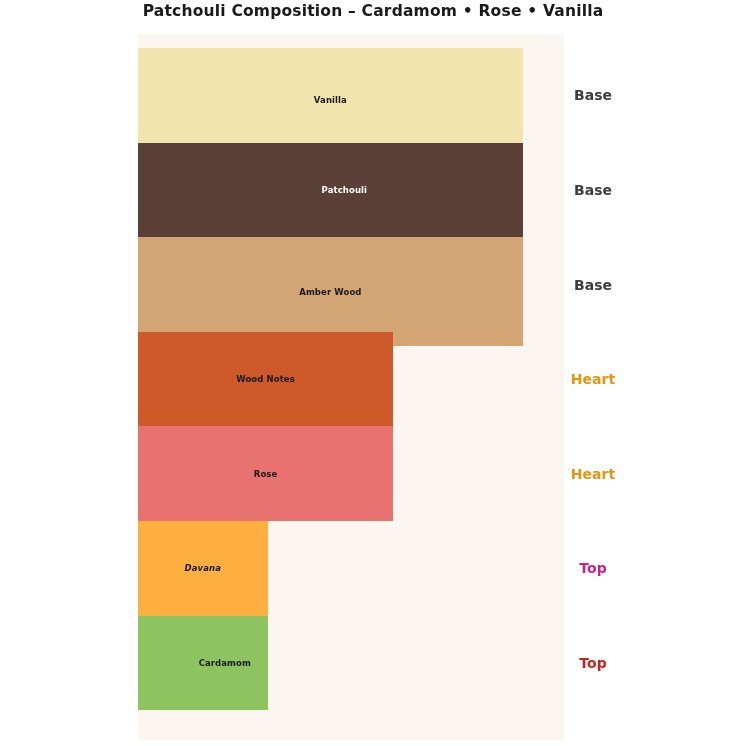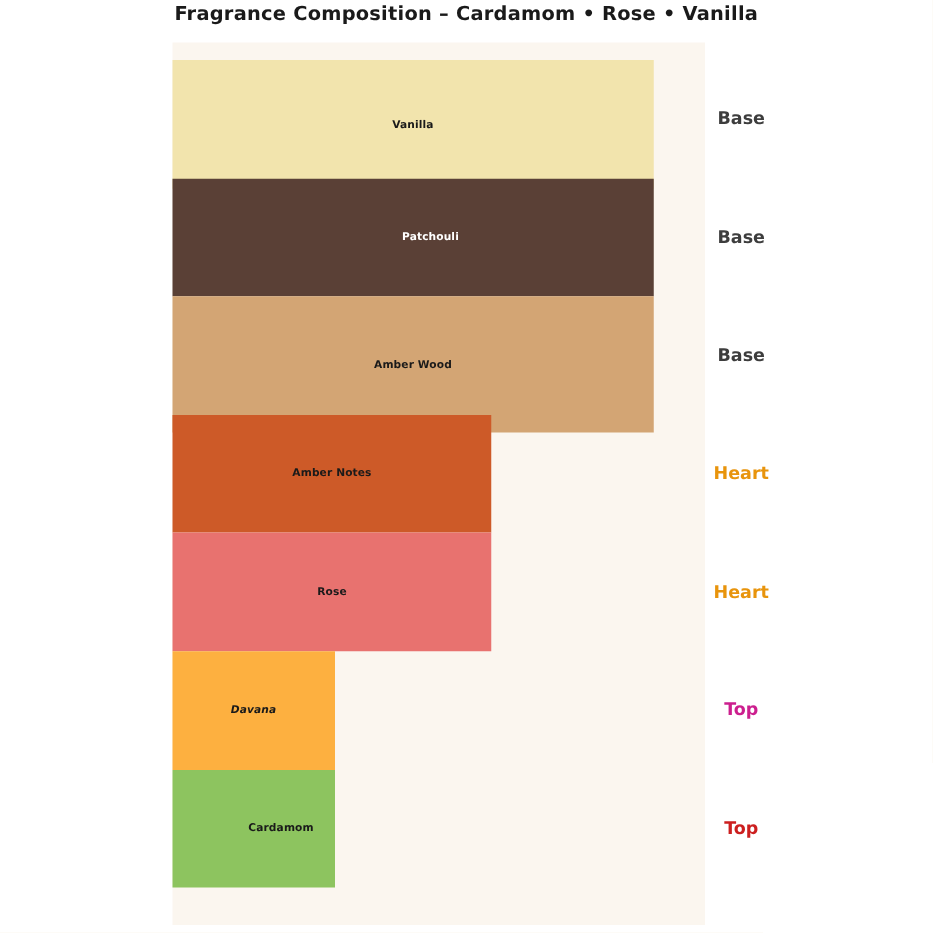--- a/index.html
+++ b/index.html
@@ -60,34 +60,34 @@
     font-weight: bold;
     text-align: center;
     white-space: nowrap;
     transform: translate(-50%, -50%);
   }
 </style>
 </head>
 <body>
 
 <div id="chart-root">
-  <div id="chart-title">Fragrance Composition – Cardamom • Rose • Vanilla</div>
+  <div id="chart-title">Patchouli Composition – Cardamom • Rose • Vanilla</div>
   <div id="plot-area"></div>
   <div id="bars-layer">
       <div class="bar" style="left: 138px; top: 48px; width: 384.75px; height: 103px; background: rgb(242, 228, 173);">
         <span class="bar-label" style="color: rgb(26, 26, 26);">Vanilla</span>
       </div>
       <div class="bar" style="left: 138px; top: 142.6px; width: 384.75px; height: 94.6px; background: rgb(90, 64, 54); padding-left: 28px;">
         <span class="bar-label" style="color: rgb(255, 255, 255);">Patchouli</span>
       </div>
       <div class="bar" style="left: 138px; top: 237.2px; width: 384.75px; height: 109px; background: rgb(211, 165, 116);">
         <span class="bar-label" style="color: rgb(26, 26, 26);">Amber Wood</span>
       </div>
       <div class="bar" style="left: 138px; top: 331.8px; width: 255.15px; height: 94.6px; background: rgb(205, 90, 40);">
-        <span class="bar-label" style="color: rgb(26, 26, 26);">Amber Notes</span>
+        <span class="bar-label" style="color: rgb(26, 26, 26);">Wood Notes</span>
       </div>
       <div class="bar" style="left: 138px; top: 426.4px; width: 255.15px; height: 94.6px; background: rgb(232, 114, 111);">
         <span class="bar-label" style="color: rgb(26, 26, 26);">Rose</span>
       </div>
       <div class="bar" style="left: 138px; top: 521px; width: 129.6px; height: 94.6px; background: rgb(253, 176, 64);">
         <span class="bar-label" style="color: rgb(26, 26, 26); font-style: italic;">Davana</span>
       </div>
       <div class="bar" style="left: 138px; top: 615.6px; width: 129.6px; height: 94.6px; background: rgb(141, 196, 95);">
         <span class="bar-label" style="color: rgb(26, 26, 26); padding-left: 44px;">Cardamom</span>
       </div>

